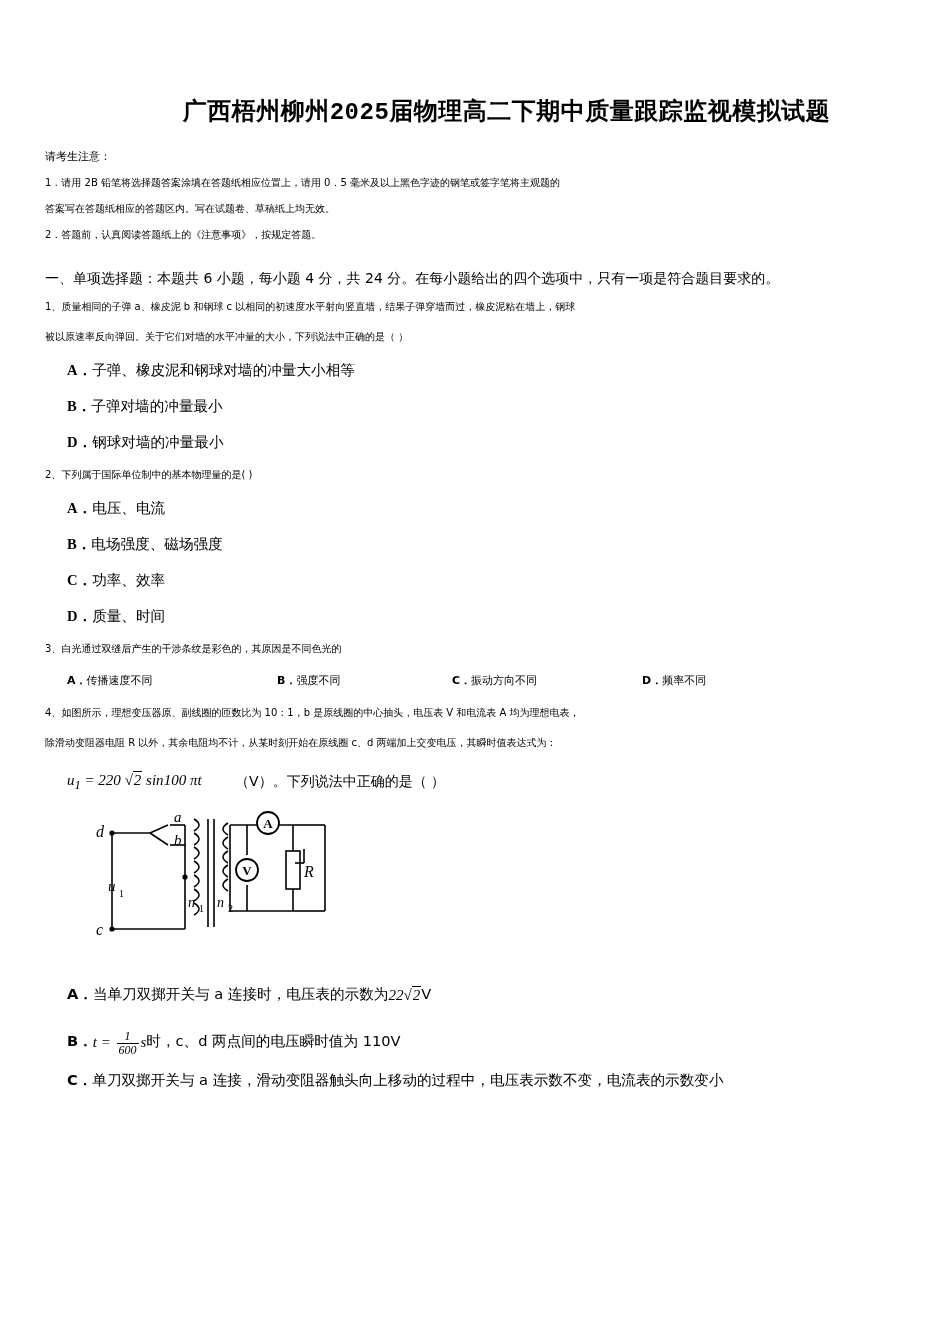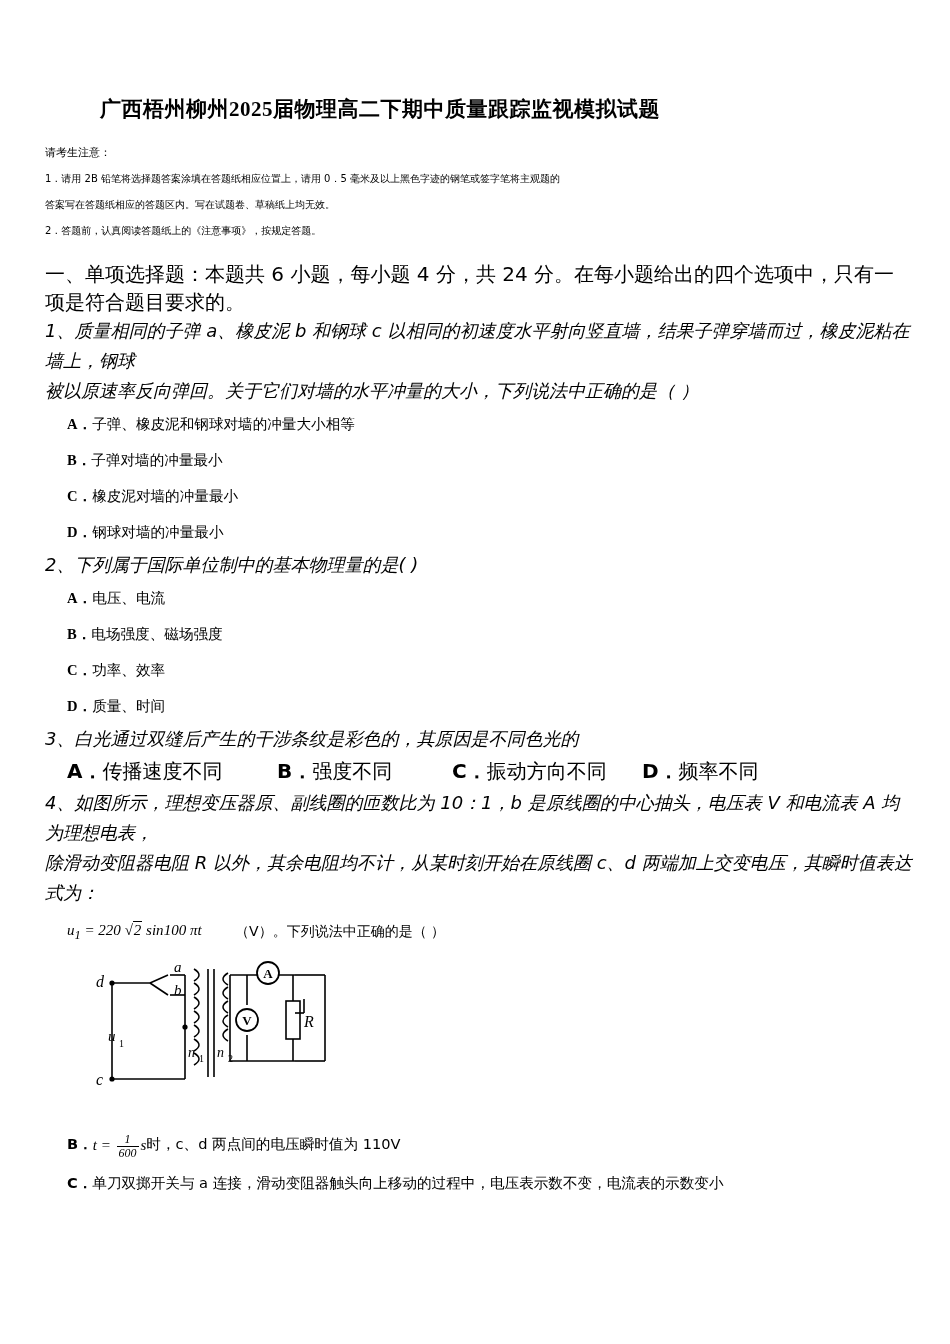--- a/index.html
+++ b/index.html
@@ -22,64 +22,63 @@
     padding: 0;
     box-sizing: border-box;
   }
   .inner {
     position: absolute;
     left: 45px;
     top: 95px;
     width: 868px;
   }
   .doc-title {
-    font-family: Liberation Serif, serif;
+    font-family: Liberation Mono, monospace;
     font-weight: bold;
-    font-size: 21px;
-    text-align: left;
+    font-size: 24px;
+    text-align: center;
     letter-spacing: 0.5px;
     margin: 0 0 22px 0;
     padding-left: 55px;
   }
   .notice-head {
     font-family: "DejaVu Sans", sans-serif;
     font-size: 11px;
     font-weight: normal;
     margin: 0 0 6px 0;
   }
   .notice-line {
     font-family: "DejaVu Sans", sans-serif;
     font-size: 10px;
     line-height: 26px;
     margin: 0;
   }
   .spacer-sm { height: 16px; }
   .section-head {
     font-family: "DejaVu Sans", sans-serif;
-    font-size: 20px;
+    font-size: 14px;
     line-height: 28px;
     margin: 0;
   }
   .q-line {
     font-family: "DejaVu Sans", sans-serif;
-    font-size: 18px;
+    font-size: 10px;
     line-height: 30px;
     margin: 0;
-    font-style: italic;
   }
   .opt {
     font-family: Liberation Serif, serif;
     font-size: 14.6px;
     line-height: 36px;
     margin: 0;
     padding-left: 22px;
   }
   .opt-inline {
     font-family: "DejaVu Sans", sans-serif;
-    font-size: 20px;
+    font-size: 11px;
     line-height: 34px;
     margin: 0;
     padding-left: 22px;
   }
   .opt-inline span.seg { display: inline-block; }
   b.lbl { font-weight: bold; }
   .formula {
     font-family: "Liberation Serif", serif;
     font-style: italic;
     font-size: 15px;
@@ -133,21 +132,20 @@
     <div class="notice-line">2．答题前，认真阅读答题纸上的《注意事项》，按规定答题。</div>
 
     <div class="spacer-sm"></div>
 
     <div class="section-head">一、单项选择题：本题共 6 小题，每小题 4 分，共 24 分。在每小题给出的四个选项中，只有一项是符合题目要求的。</div>
 
     <div class="q-line"><span>1、</span><span>质量相同的子弹 a、橡皮泥 b 和钢球 c 以相同的初速度水平射向竖直墙，结果子弹穿墙而过，橡皮泥粘在墙上，钢球</span></div>
     <div class="q-line">被以原速率反向弹回。关于它们对墙的水平冲量的大小，下列说法中正确的是（  ）</div>
     <div class="opt"><b class="lbl">A．</b><span>子弹、橡皮泥和钢球对墙的冲量大小相等</span></div>
     <div class="opt"><b class="lbl">B．</b><span>子弹对墙的冲量最小</span></div>
-    <div class="opt"><b class="lbl">C．</b><span>橡皮泥对墙的冲量最小</span></div>
     <div class="opt"><b class="lbl">D．</b><span>钢球对墙的冲量最小</span></div>
 
     <div class="q-line"><span>2、</span><span>下列属于国际单位制中的基本物理量的是(      )</span></div>
     <div class="opt"><b class="lbl">A．</b><span>电压、电流</span></div>
     <div class="opt"><b class="lbl">B．</b><span>电场强度、磁场强度</span></div>
     <div class="opt"><b class="lbl">C．</b><span>功率、效率</span></div>
     <div class="opt"><b class="lbl">D．</b><span>质量、时间</span></div>
 
     <div class="q-line"><span>3、</span><span>白光通过双缝后产生的干涉条纹是彩色的，其原因是不同色光的</span></div>
     <div class="opt-inline">
@@ -225,20 +223,23 @@
         <text x="98" y="96" font-family="Liberation Serif, serif" font-style="italic" font-size="14">n</text>
         <text x="109" y="101" font-family="Liberation Serif, serif" font-size="10">1</text>
         <text x="127" y="96" font-family="Liberation Serif, serif" font-style="italic" font-size="14">n</text>
         <text x="138" y="101" font-family="Liberation Serif, serif" font-size="10">2</text>
         <text x="214" y="66" font-family="Liberation Serif, serif" font-style="italic" font-size="16">R</text>
       </svg>
     </div>
 
     <div class="spacer-sm"></div>
 
+    <div class="ans-row tall">
+      <b class="lbl">A．</b><span>当单刀双掷开关与 a 连接时，电压表的示数为</span><span class="formula">22<span class="sqrt"><span class="rad">√</span><span class="under">2</span></span></span><span style="font-family:'DejaVu Sans',sans-serif;">V</span>
+    </div>
 
     <div class="ans-row tall">
       <b class="lbl">B．</b><span class="formula"><i>t</i> = <span class="frac"><span class="num">1</span><span class="den">600</span></span><i>s</i></span><span style="font-family:'DejaVu Sans',sans-serif;">时，c、d 两点间的电压瞬时值为 110V</span>
     </div>
 
     <div class="ans-row">
       <b class="lbl">C．</b><span>单刀双掷开关与 a 连接，滑动变阻器触头向上移动的过程中，电压表示数不变，电流表的示数变小</span>
     </div>
 
   </div>

